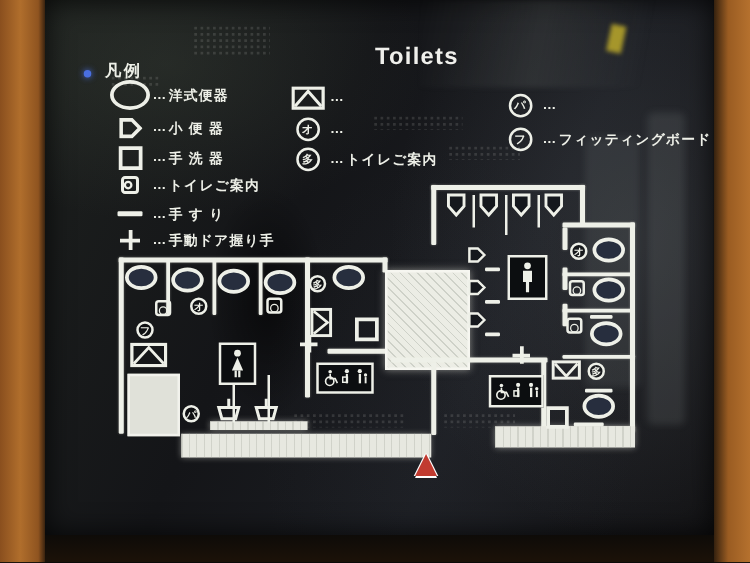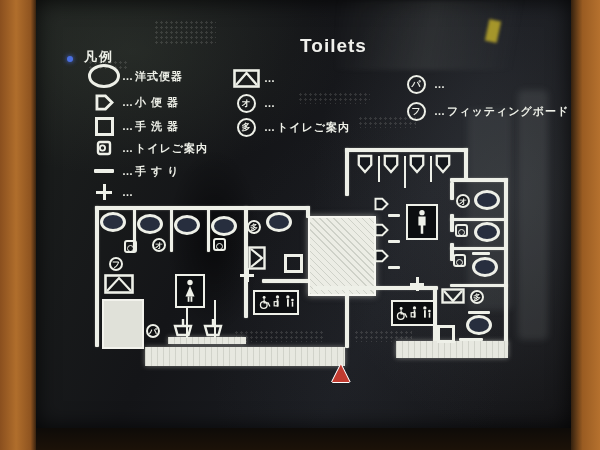--- a/index.html
+++ b/index.html
@@ -152,20 +152,21 @@
           <span class="ic-bar"></span>
         </span>
       <span class="ldots">…</span>
       <span class="llabel">手 す り</span>
     </div>
     <div class="lrow" style="left:50px;top:182px">
       <span class="licell">
           <span class="ic-cross"></span>
         </span>
       <span class="ldots">…</span>
+      <span class="llabel">手動ドア握り手</span>
     </div>
 
     <div class="lrow" style="left:192px;top:68px">
       <span class="licell">
         <svg width="27" height="19" viewBox="0 0 27 19">
             <rect x="1.5" y="1.5" width="24" height="16" fill="none" stroke="#eef0e8" stroke-width="2.6"></rect>
             <path d="M3 16 L13.5 4 L24 16" fill="none" stroke="#eef0e8" stroke-width="2.4"></path>
           </svg>
       </span>
       <span class="ldots">…</span>

